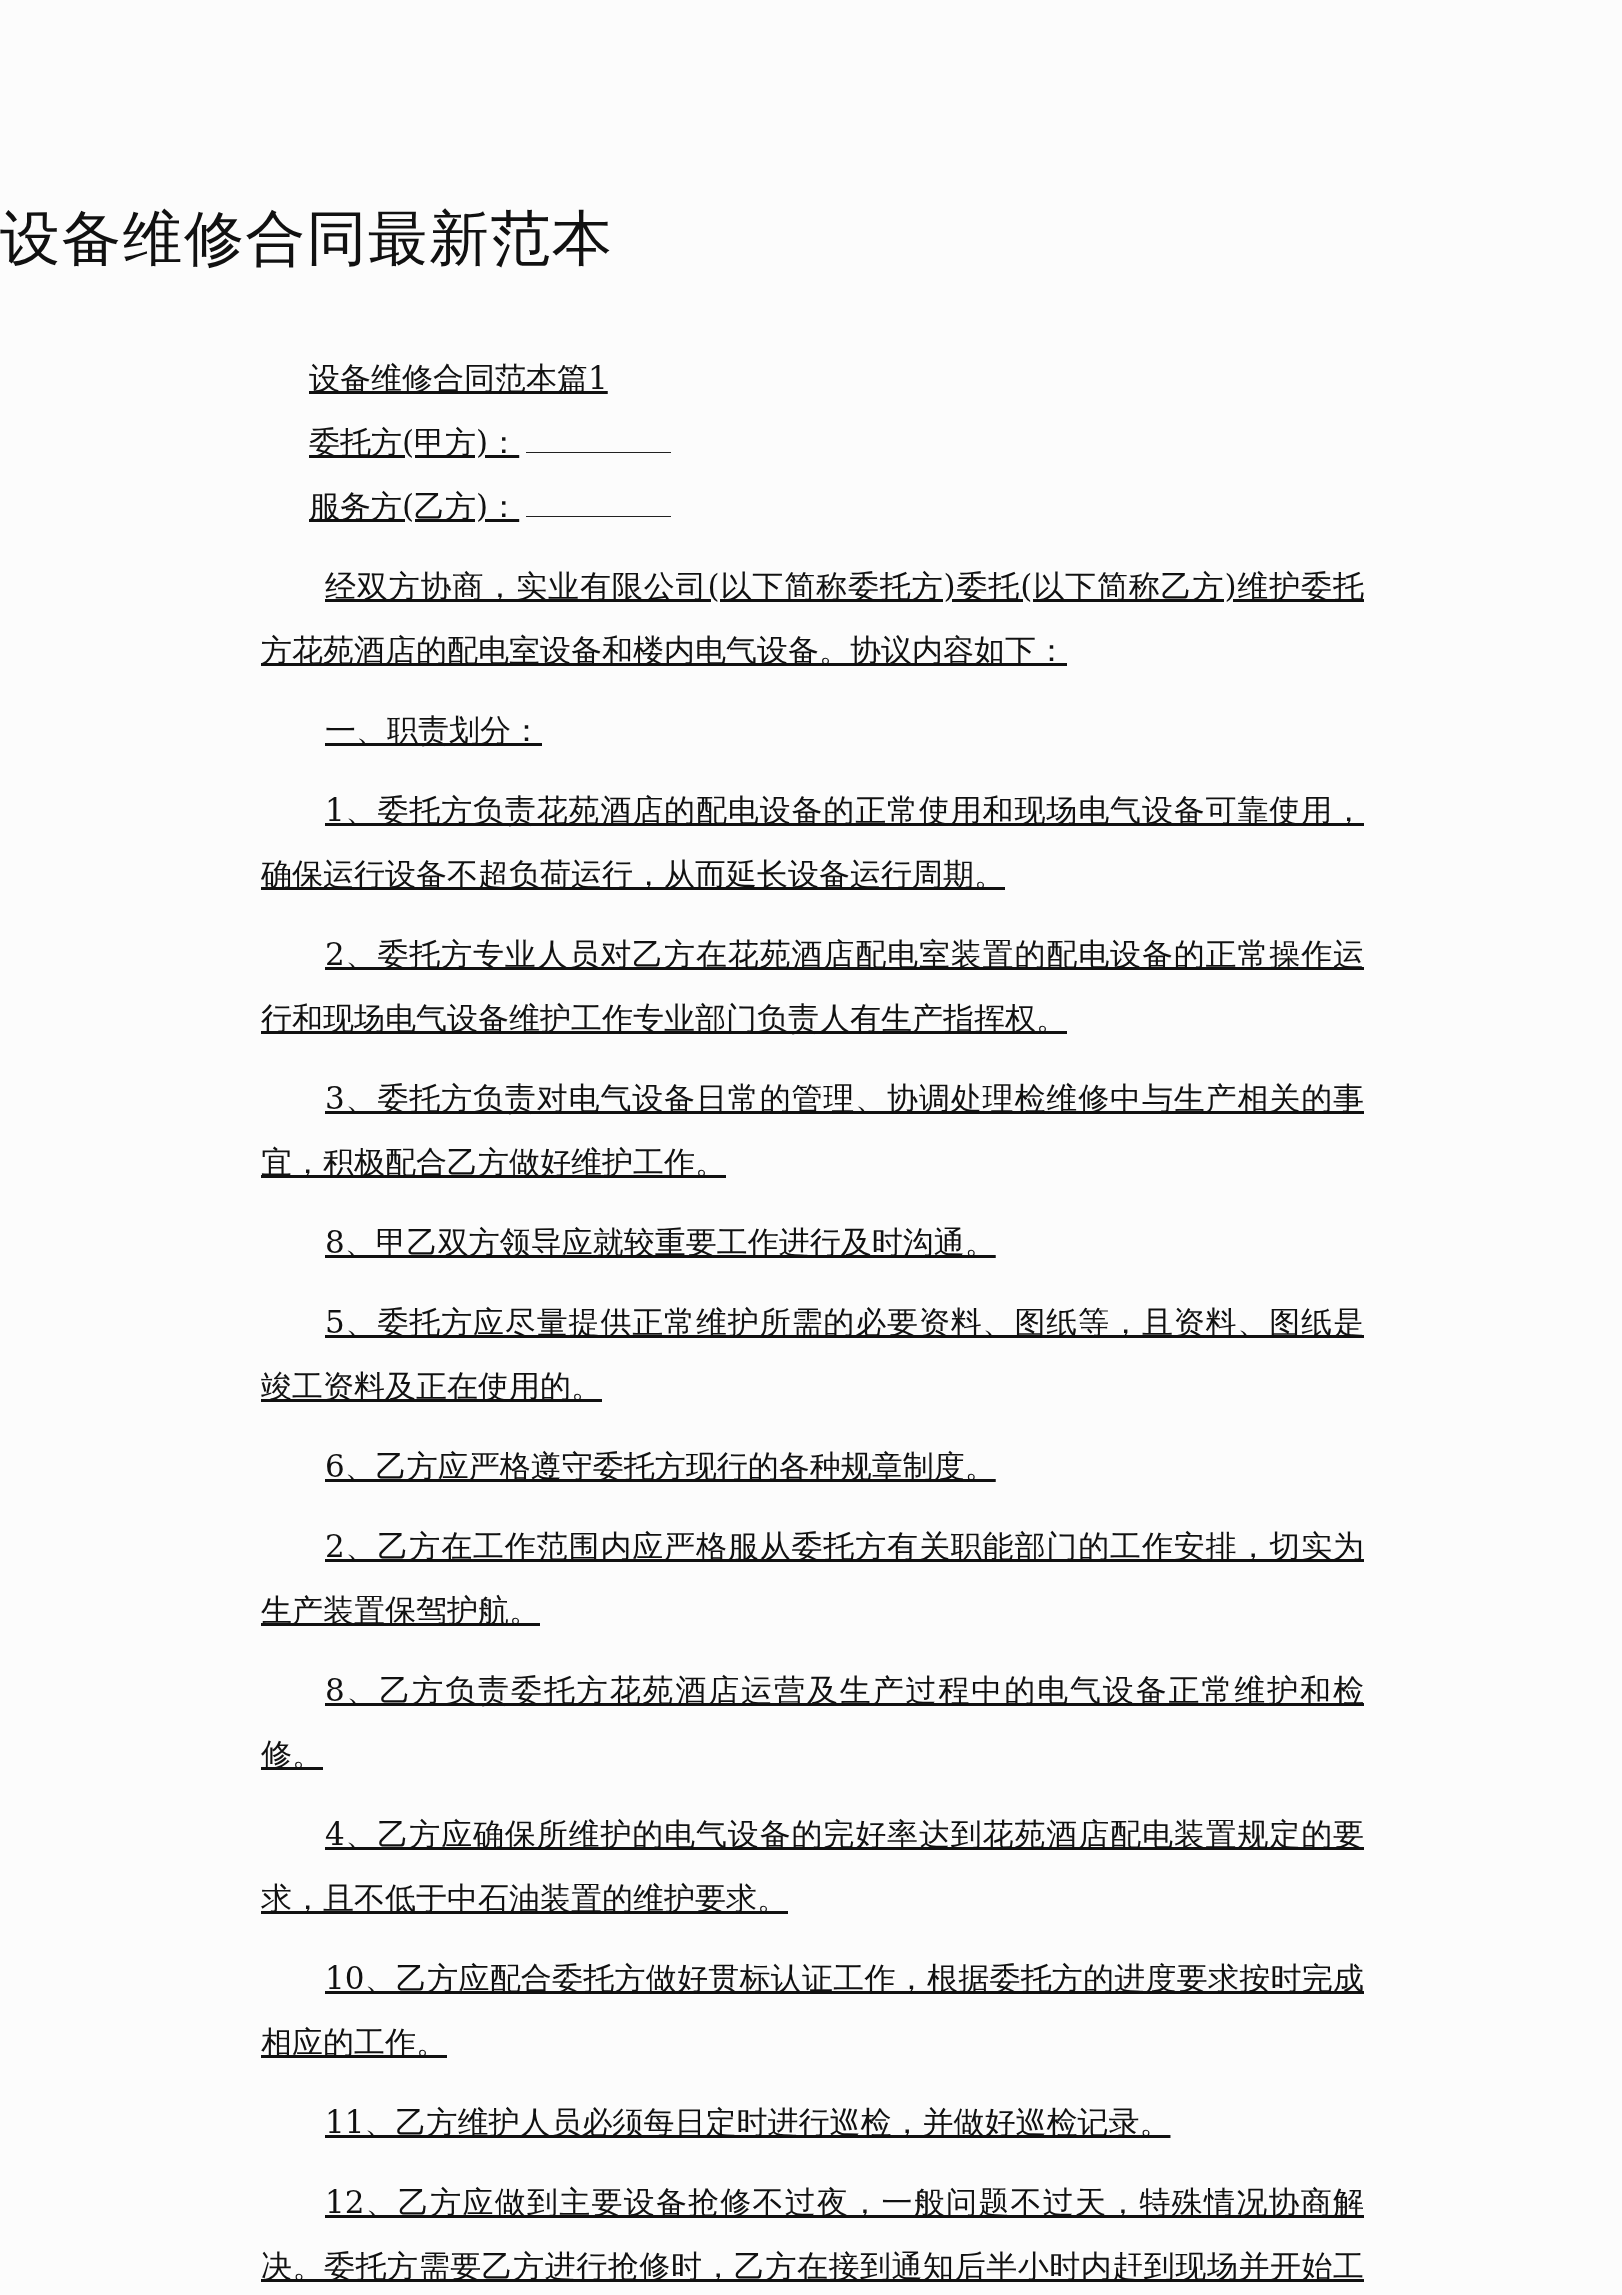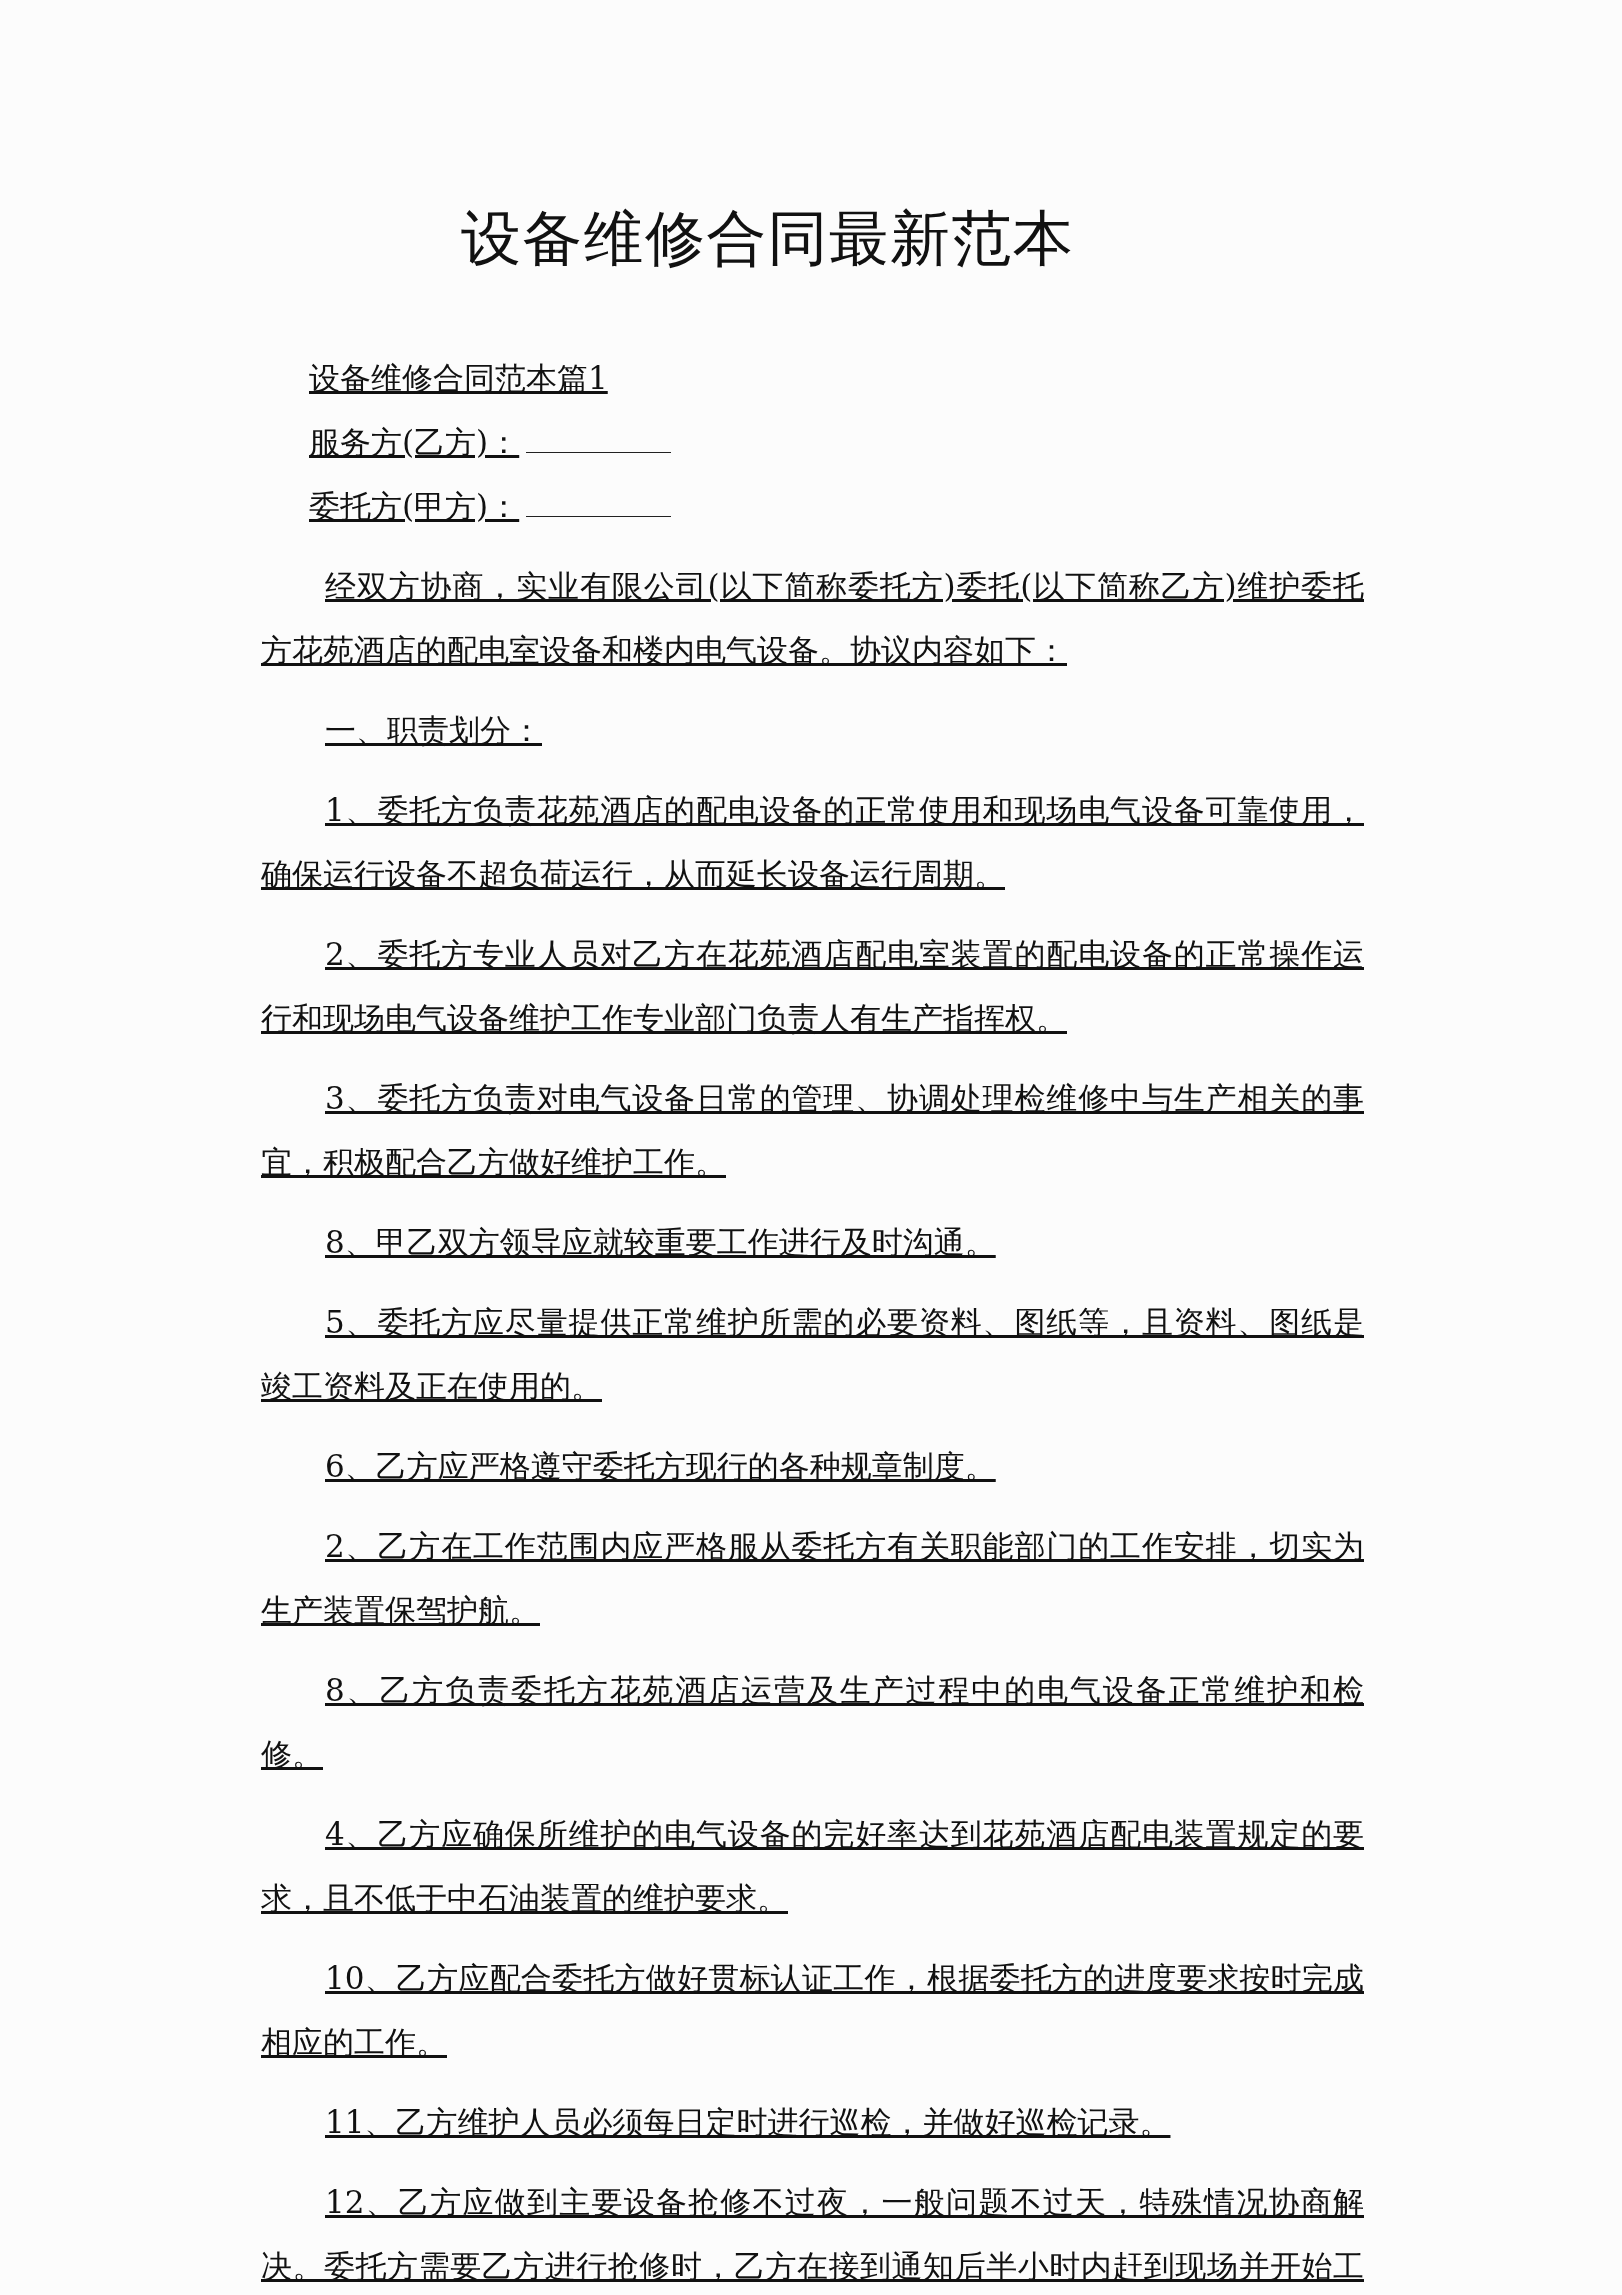--- a/index.html
+++ b/index.html
@@ -20,21 +20,20 @@
       left: 0; top: 0;
       width: 1623px;
       height: 2295px;
       background: #fcfcfc;
     }
     .title {
       position: absolute;
       left: 0;
       width: 1535px;
       top: 196px;
-      text-align: center;
       font-size: 60px;
       line-height: 85px;
       letter-spacing: 1.3px;
       font-weight: normal;
       margin: 0;
     }
     .body {
       position: absolute;
       left: 245px;
       top: 346px;
@@ -67,24 +66,24 @@
 </head>
 <body>
 
 <div class="page">
   <h1 class="title">设备维修合同最新范本</h1>
 
   <div class="body">
     <p class="field-line">设备维修合同范本篇1</p>
 
     <p class="field-line">
-      <span>服务方(乙方)：</span><span class="blank"></span>
+      <span>委托方(甲方)：</span><span class="blank"></span>
     </p>
     <p class="field-line">
-      <span>委托方(甲方)：</span><span class="blank"></span>
+      <span>服务方(乙方)：</span><span class="blank"></span>
     </p>
 
     <p class="para">经双方协商，实业有限公司(以下简称委托方)委托(以下简称乙方)维护委托方花苑酒店的配电室设备和楼内电气设备。协议内容如下：</p>
 
     <p class="para">一、职责划分：</p>
 
     <p class="para">1、委托方负责花苑酒店的配电设备的正常使用和现场电气设备可靠使用，确保运行设备不超负荷运行，从而延长设备运行周期。</p>
     <p class="para">2、委托方专业人员对乙方在花苑酒店配电室装置的配电设备的正常操作运行和现场电气设备维护工作专业部门负责人有生产指挥权。</p>
     <p class="para">3、委托方负责对电气设备日常的管理、协调处理检维修中与生产相关的事宜，积极配合乙方做好维护工作。</p>
     <p class="para">8、甲乙双方领导应就较重要工作进行及时沟通。</p>

